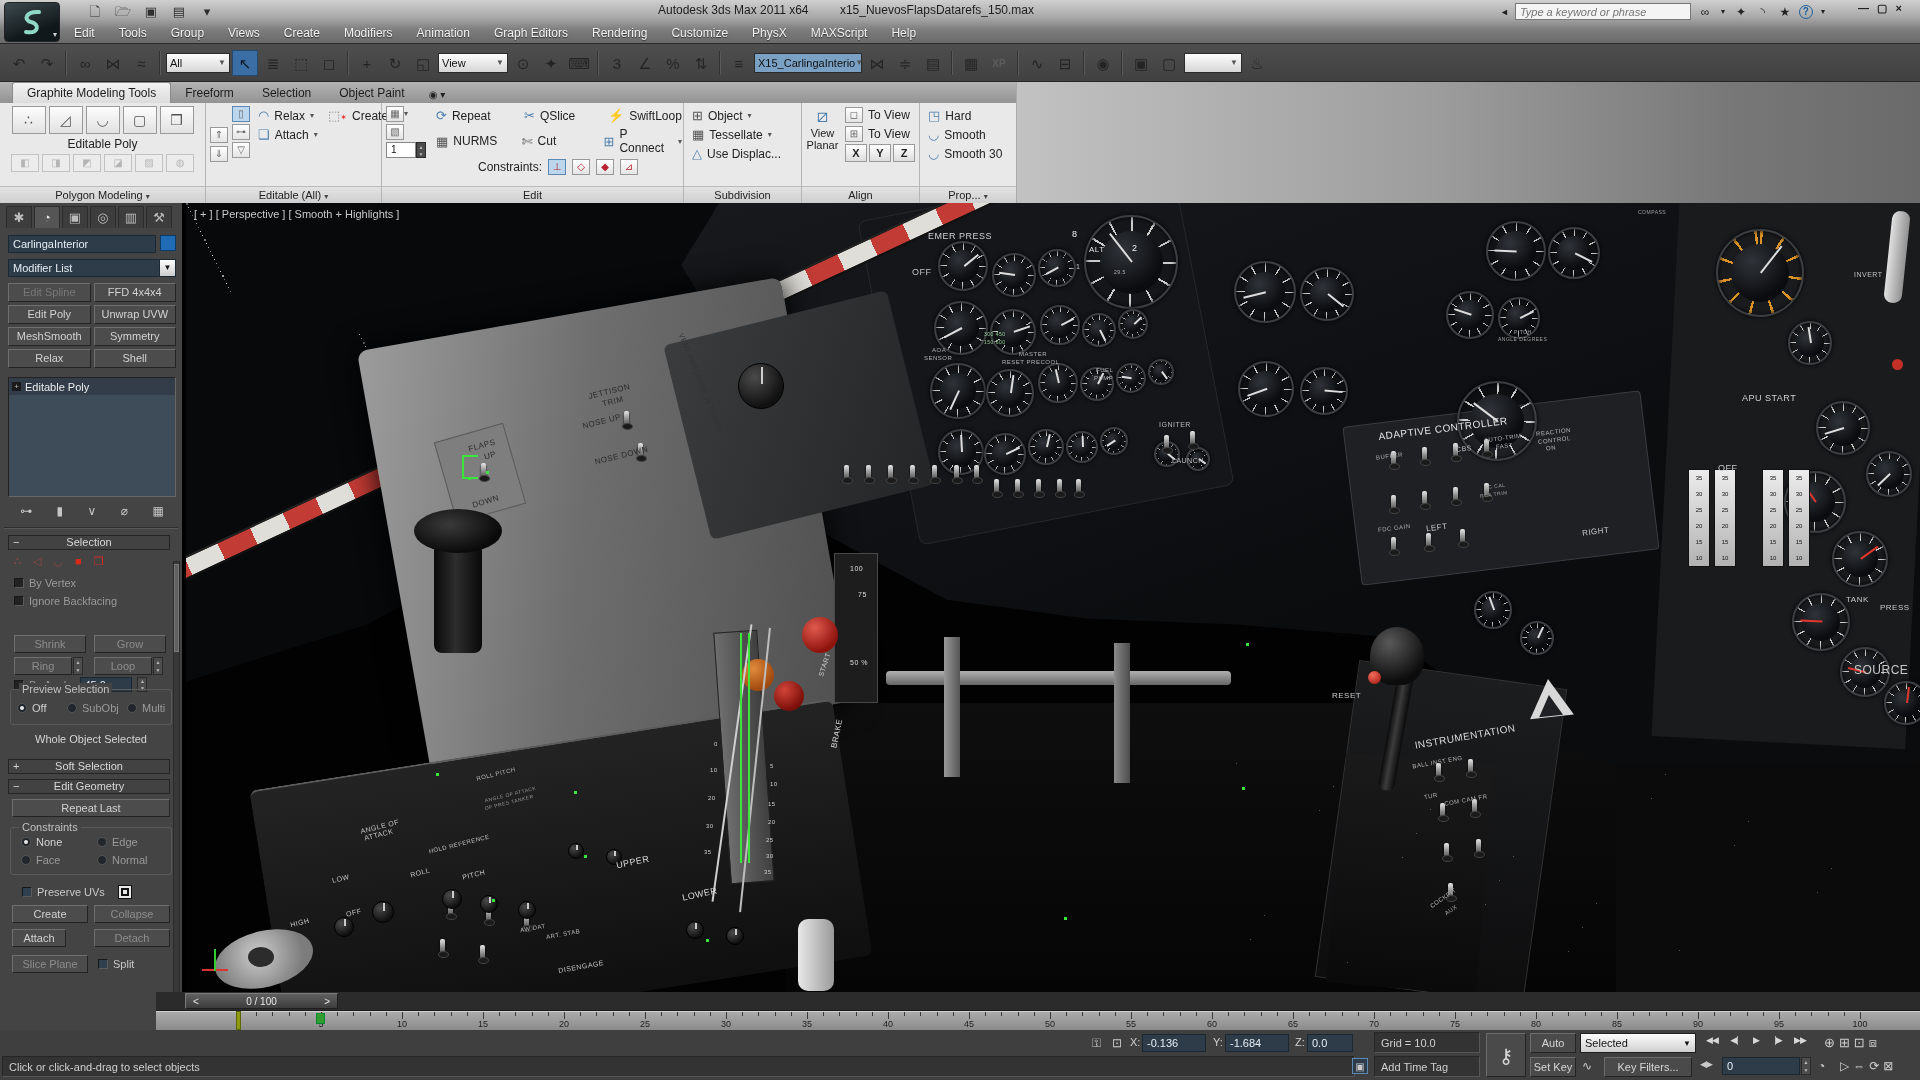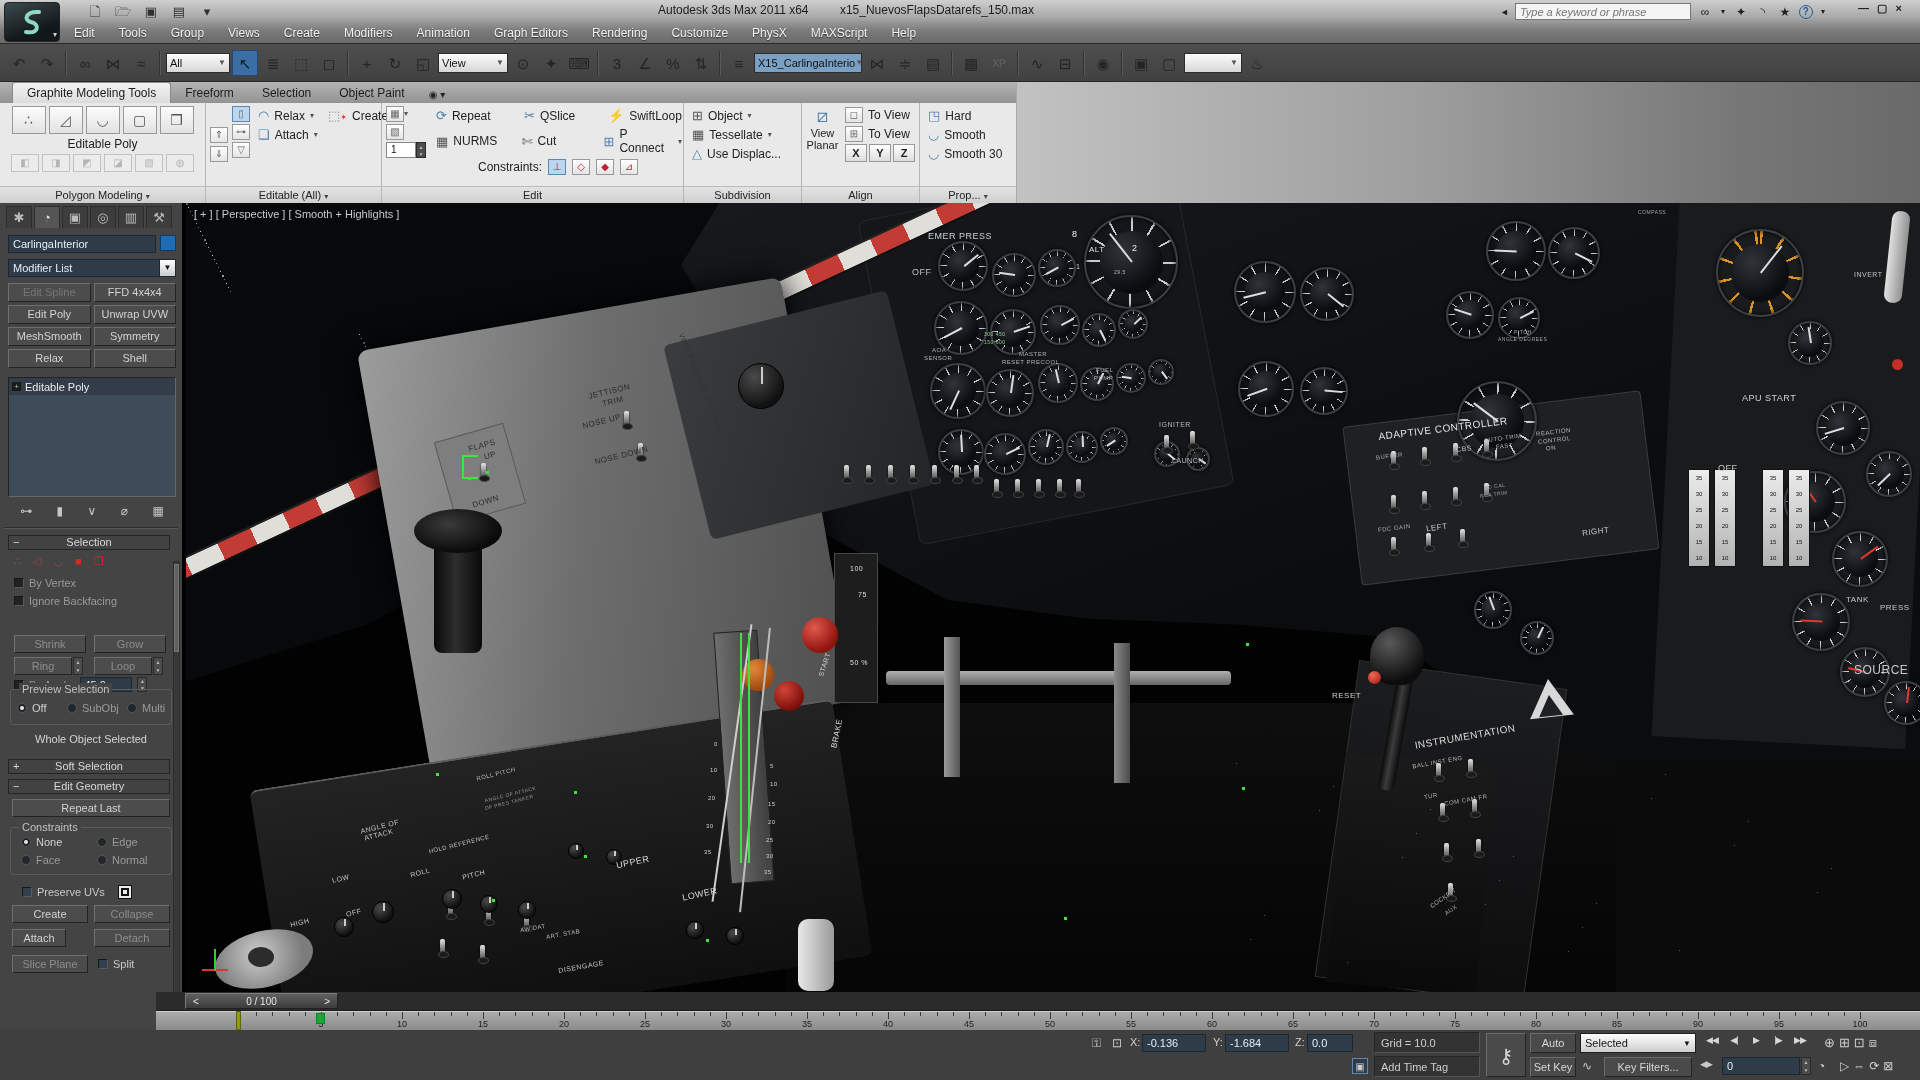--- a/index.html
+++ b/index.html
@@ -1222,20 +1222,21 @@
         <div class="tnum" style="left: 1380px;">80</div>
         <div class="tnum" style="left: 1461px;">85</div>
         <div class="tnum" style="left: 1542px;">90</div>
         <div class="tnum" style="left: 1623px;">95</div>
         <div class="tnum" style="left: 1704px;">100</div>
       </div>
     <div id="tmark" style="top:19px;"></div>
   </div>
 
   <div id="statusbar">
+    <div class="sunk" style="left:2px;top:26px;width:1353px;height:21px;">Click or click-and-drag to select objects</div>
     <div class="sico" style="left:1092px;top:6px;">⚿</div>
     <div class="sico" style="left:1112px;top:6px;">⊡</div>
     <span class="abs" style="left:1130px;top:6px;">X:</span>
     <div class="fld abs" style="left:1142px;top:4px;width:64px;height:18px;line-height:16px;padding-left:4px;">-0.136</div>
     <span class="abs" style="left:1213px;top:6px;">Y:</span>
     <div class="fld abs" style="left:1225px;top:4px;width:64px;height:18px;line-height:16px;padding-left:4px;">-1.684</div>
     <span class="abs" style="left:1295px;top:6px;">Z:</span>
     <div class="fld abs" style="left:1307px;top:4px;width:46px;height:18px;line-height:16px;padding-left:4px;">0.0</div>
     <div class="sunk" style="left:1374px;top:2px;width:106px;height:21px;">Grid = 10.0</div>
     <div class="sico" style="left:1352px;top:28px;width:16px;height:16px;border:1px solid #5a8ab4;background:#2e3c49;font-size:10px;line-height:16px;">▣</div>

